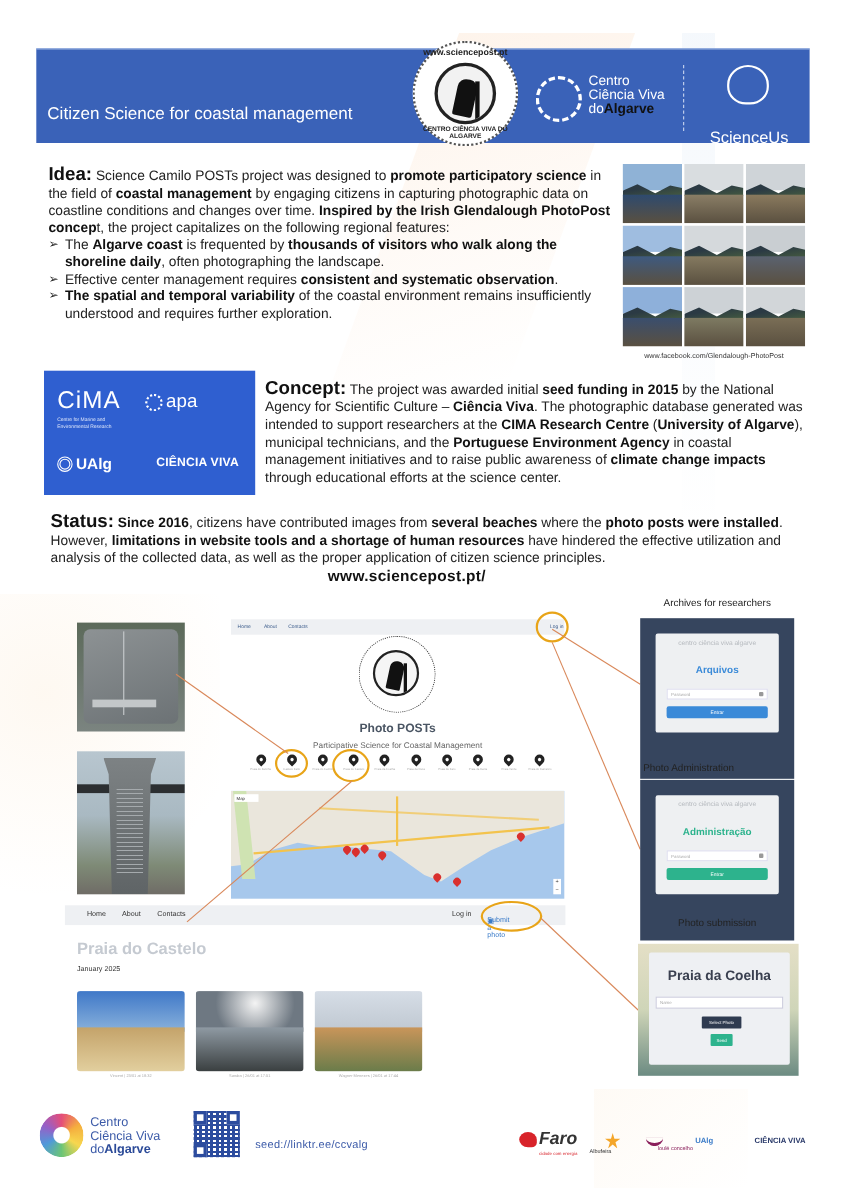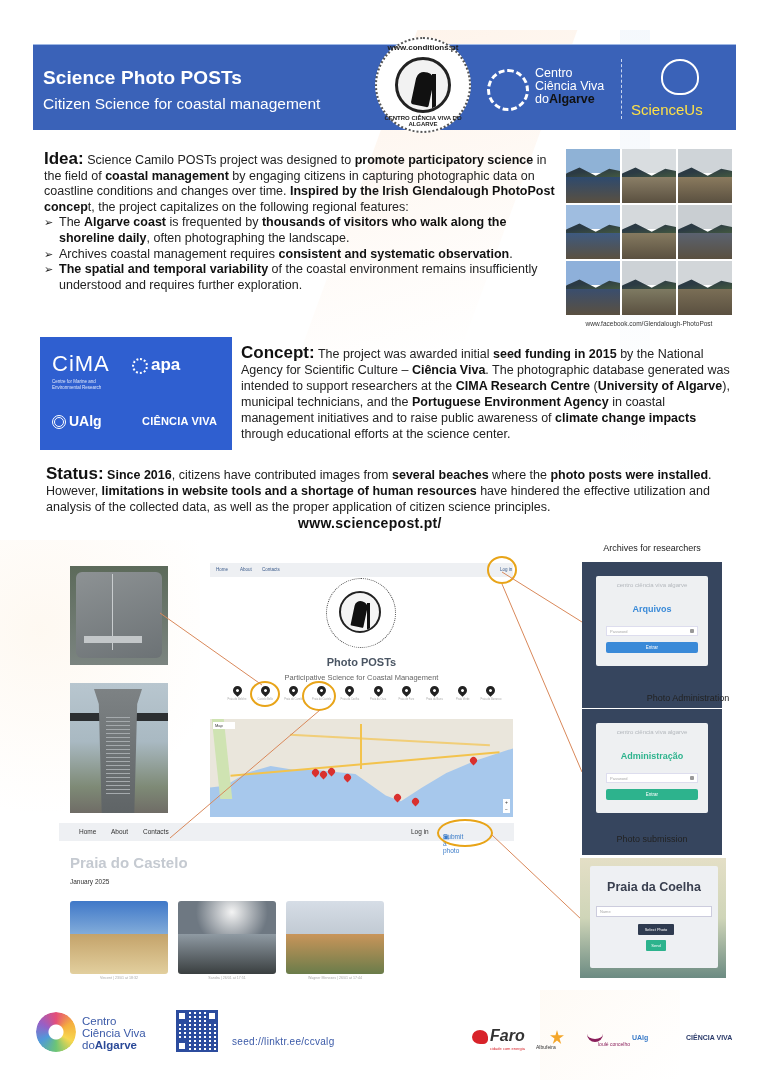--- a/index.html
+++ b/index.html
@@ -23,40 +23,40 @@
   .seal-tripod { position: absolute; left: 34px; top: 14px; width: 4px; height: 36px; background: #111; }
   .seal-text-top { position: absolute; left: 0; width: 100%; top: 4px; text-align: center; font-size: 8px; font-weight: bold; color: #222; }
   .seal-text-bot { position: absolute; left: 0; width: 100%; bottom: 4px; text-align: center; font-size: 6px; font-weight: bold; color: #222; }
   .ccva-logo { position: absolute; left: 450px; top: 20px; width: 130px; height: 50px; }
   .ccva-swirl { position: absolute; left: 4px; top: 4px; width: 42px; height: 42px; border-radius: 50%; border: 3px dashed #fff; }
   .ccva-text { position: absolute; left: 52px; top: 2px; color: #fff; font-size: 12.5px; line-height: 13px; }
   .ccva-text b { font-weight: bold; }
   .banner-divider { position: absolute; left: 588px; top: 14px; width: 0; height: 60px; border-left: 1px dashed #c9d6f0; }
   .scienceus { position: absolute; left: 598px; top: 12px; width: 100px; height: 70px; }
   .su-brain { position: absolute; left: 30px; top: 2px; width: 38px; height: 36px; border: 2px solid #fff; border-radius: 50% 50% 45% 45%; }
-  .su-label { position: absolute; left: 0; width: 100%; top: 44px; text-align: left; color: #fde047; font-size: 15px; }
+  .su-label { position: absolute; left: 0; width: 100%; top: 60px; text-align: center; color: #ffffff; font-size: 15px; }
 
   
   .idea { position: absolute; left: 44px; top: 151px; width: 520px; font-size: 12.5px; line-height: 15.6px; color: #222; }
   .idea .lead, .concept .lead, .status .lead { font-weight: bold; font-size: 17px; color: #111; }
   .idea ul { list-style: none; }
   .idea li { position: relative; padding-left: 15px; }
   .idea li:before { content: "\27A2"; position: absolute; left: 0; top: 0; font-size: 11px; }
 
   .glend { position: absolute; left: 566px; top: 149px; width: 166px; height: 166px; display: grid; grid-template-columns: repeat(3, 1fr); gap: 2px; background: #fff; }
   .glend-cell { position: relative; overflow: hidden; }
   .glend-cell .sky { position: absolute; left: 0; top: 0; width: 100%; height: 45%; }
   .glend-cell .mtn { position: absolute; left: 0; top: 32%; width: 100%; height: 22%; background: linear-gradient(170deg, #2b3a44 40%, #445a40); clip-path: polygon(0 60%, 25% 10%, 55% 80%, 80% 20%, 100% 40%, 100% 100%, 0 100%); }
   .glend-cell .water { position: absolute; left: 0; top: 52%; width: 100%; height: 48%; }
   .glend-caption { position: absolute; left: 566px; top: 320px; width: 166px; text-align: center; font-size: 6.5px; color: #333; }
 
   .partners { position: absolute; left: 40px; top: 337px; width: 192px; height: 113px; background: #2f5fd0; }
   .p-cima { position: absolute; left: 12px; top: 14px; color: #fff; font-size: 22px; letter-spacing: 1px; }
   .p-cima-sub { position: absolute; left: 12px; top: 42px; color: #dfe7fb; font-size: 4.5px; line-height: 6px; width: 60px; }
-  .p-apa { position: absolute; left: 92px; top: 18px; color: #fff; font-weight: bold; font-size: 17px; }
+  .p-apa { position: absolute; left: 92px; top: 18px; color: #fff; font-weight: normal; font-size: 17px; }
   .p-apa-dot { display: inline-block; width: 16px; height: 16px; border: 2px dotted #fff; border-radius: 50%; vertical-align: middle; margin-right: 3px; }
   .p-ualg { position: absolute; left: 12px; top: 76px; color: #fff; font-weight: bold; font-size: 14px; }
   .p-ualg-ring { display: inline-block; width: 14px; height: 14px; border: 3px double #fff; border-radius: 50%; vertical-align: middle; margin-right: 3px; }
   .p-cv { position: absolute; left: 102px; top: 78px; color: #fff; font-weight: bold; font-size: 11px; letter-spacing: 0.2px; }
 
   .concept { position: absolute; left: 241px; top: 345px; width: 500px; font-size: 12.5px; line-height: 16px; color: #222; }
   .status { position: absolute; left: 46px; top: 466px; width: 700px; font-size: 12.5px; line-height: 16px; color: #222; }
   b, strong { font-weight: bold; color: #111; }
 
   
@@ -147,24 +147,23 @@
 </style>
 </head>
 <body>
 
 <div class="bg-swoosh bg-s1"></div>
 <div class="bg-swoosh bg-s2"></div>
 <div class="bg-swoosh bg-s3"></div>
 <div class="bg-swoosh bg-s4"></div>
 
 <div class="banner" style="background: rgb(58, 98, 184);">
-  <div class="banner-title">Science Photo POSTs</div>
   <div class="banner-sub">Citizen Science for coastal management</div>
   <div class="seal">
-    <div class="seal-text-top">www.conditions.pt</div>
+    <div class="seal-text-top">www.sciencepost.pt</div>
     <div class="seal-inner">
       <div class="seal-person"></div>
         <div class="seal-tripod"></div>
     </div>
     <div class="seal-text-bot">CENTRO CIÊNCIA VIVA DO ALGARVE</div>
   </div>
   <div class="ccva-logo">
     <div class="ccva-swirl"></div>
     <div class="ccva-text">
       <div>Centro</div>
@@ -179,21 +178,21 @@
   </div>
 </div>
 
 <div class="idea">
   <p>
     <span class="lead">Idea:</span>
     <span>Science Camilo POSTs project was designed to </span><b>promote participatory science</b><span> in the field of </span><b>coastal management</b><span> by engaging citizens in capturing photographic data on coastline conditions and changes over time. </span><b>Inspired by the Irish Glendalough PhotoPost concep</b><span>t, the project capitalizes on the following regional features:</span>
   </p>
   <ul>
     <li><span>The </span><b>Algarve coast</b><span> is frequented by </span><b>thousands of visitors who walk along the shoreline daily</b><span>, often photographing the landscape.</span></li>
-    <li><span>Archives coastal management requires </span><b>consistent and systematic observation</b><span>.</span></li>
+    <li><span>Effective center management requires </span><b>consistent and systematic observation</b><span>.</span></li>
     <li><b>The spatial and temporal variability</b><span> of the coastal environment remains insufficiently understood and requires further exploration.</span></li>
   </ul>
 </div>
 
 <div class="glend" id="glend">
     <div class="glend-cell">
       <div class="sky" style="background:#8fb2d6"></div>
       <div class="mtn"></div>
       <div class="water" style="background:linear-gradient(180deg,#2e4a6e,#5a5040)"></div>
     </div>
@@ -391,21 +390,21 @@
 <div class="panel-label" style="left:572px;top:543px">Archives for researchers</div>
 <div class="login-panel" style="top:562px">
   <div class="login-card">
     <div class="lc-logo">centro ciência viva algarve</div>
     <div class="lc-title" id="arch-title" style="color: rgb(58, 138, 216);">Arquivos</div>
     <div class="lc-input"><span>Password</span><span class="lock"></span></div>
     <div class="lc-btn" id="arch-btn" style="background: rgb(58, 138, 216);">Entrar</div>
   </div>
 </div>
 
-<div class="panel-label" style="left:608px;top:693px">Photo Administration</div>
+<div class="panel-label" style="left:546px;top:693px">Photo Administration</div>
 <div class="login-panel" style="top:709px">
   <div class="login-card">
     <div class="lc-logo">centro ciência viva algarve</div>
     <div class="lc-title" id="admin-title" style="color: rgb(45, 179, 141);">Administração</div>
     <div class="lc-input"><span>Password</span><span class="lock"></span></div>
     <div class="lc-btn" id="admin-btn" style="background: rgb(45, 179, 141);">Entrar</div>
   </div>
 </div>
 
 <div class="panel-label" style="left:572px;top:834px">Photo submission</div>

